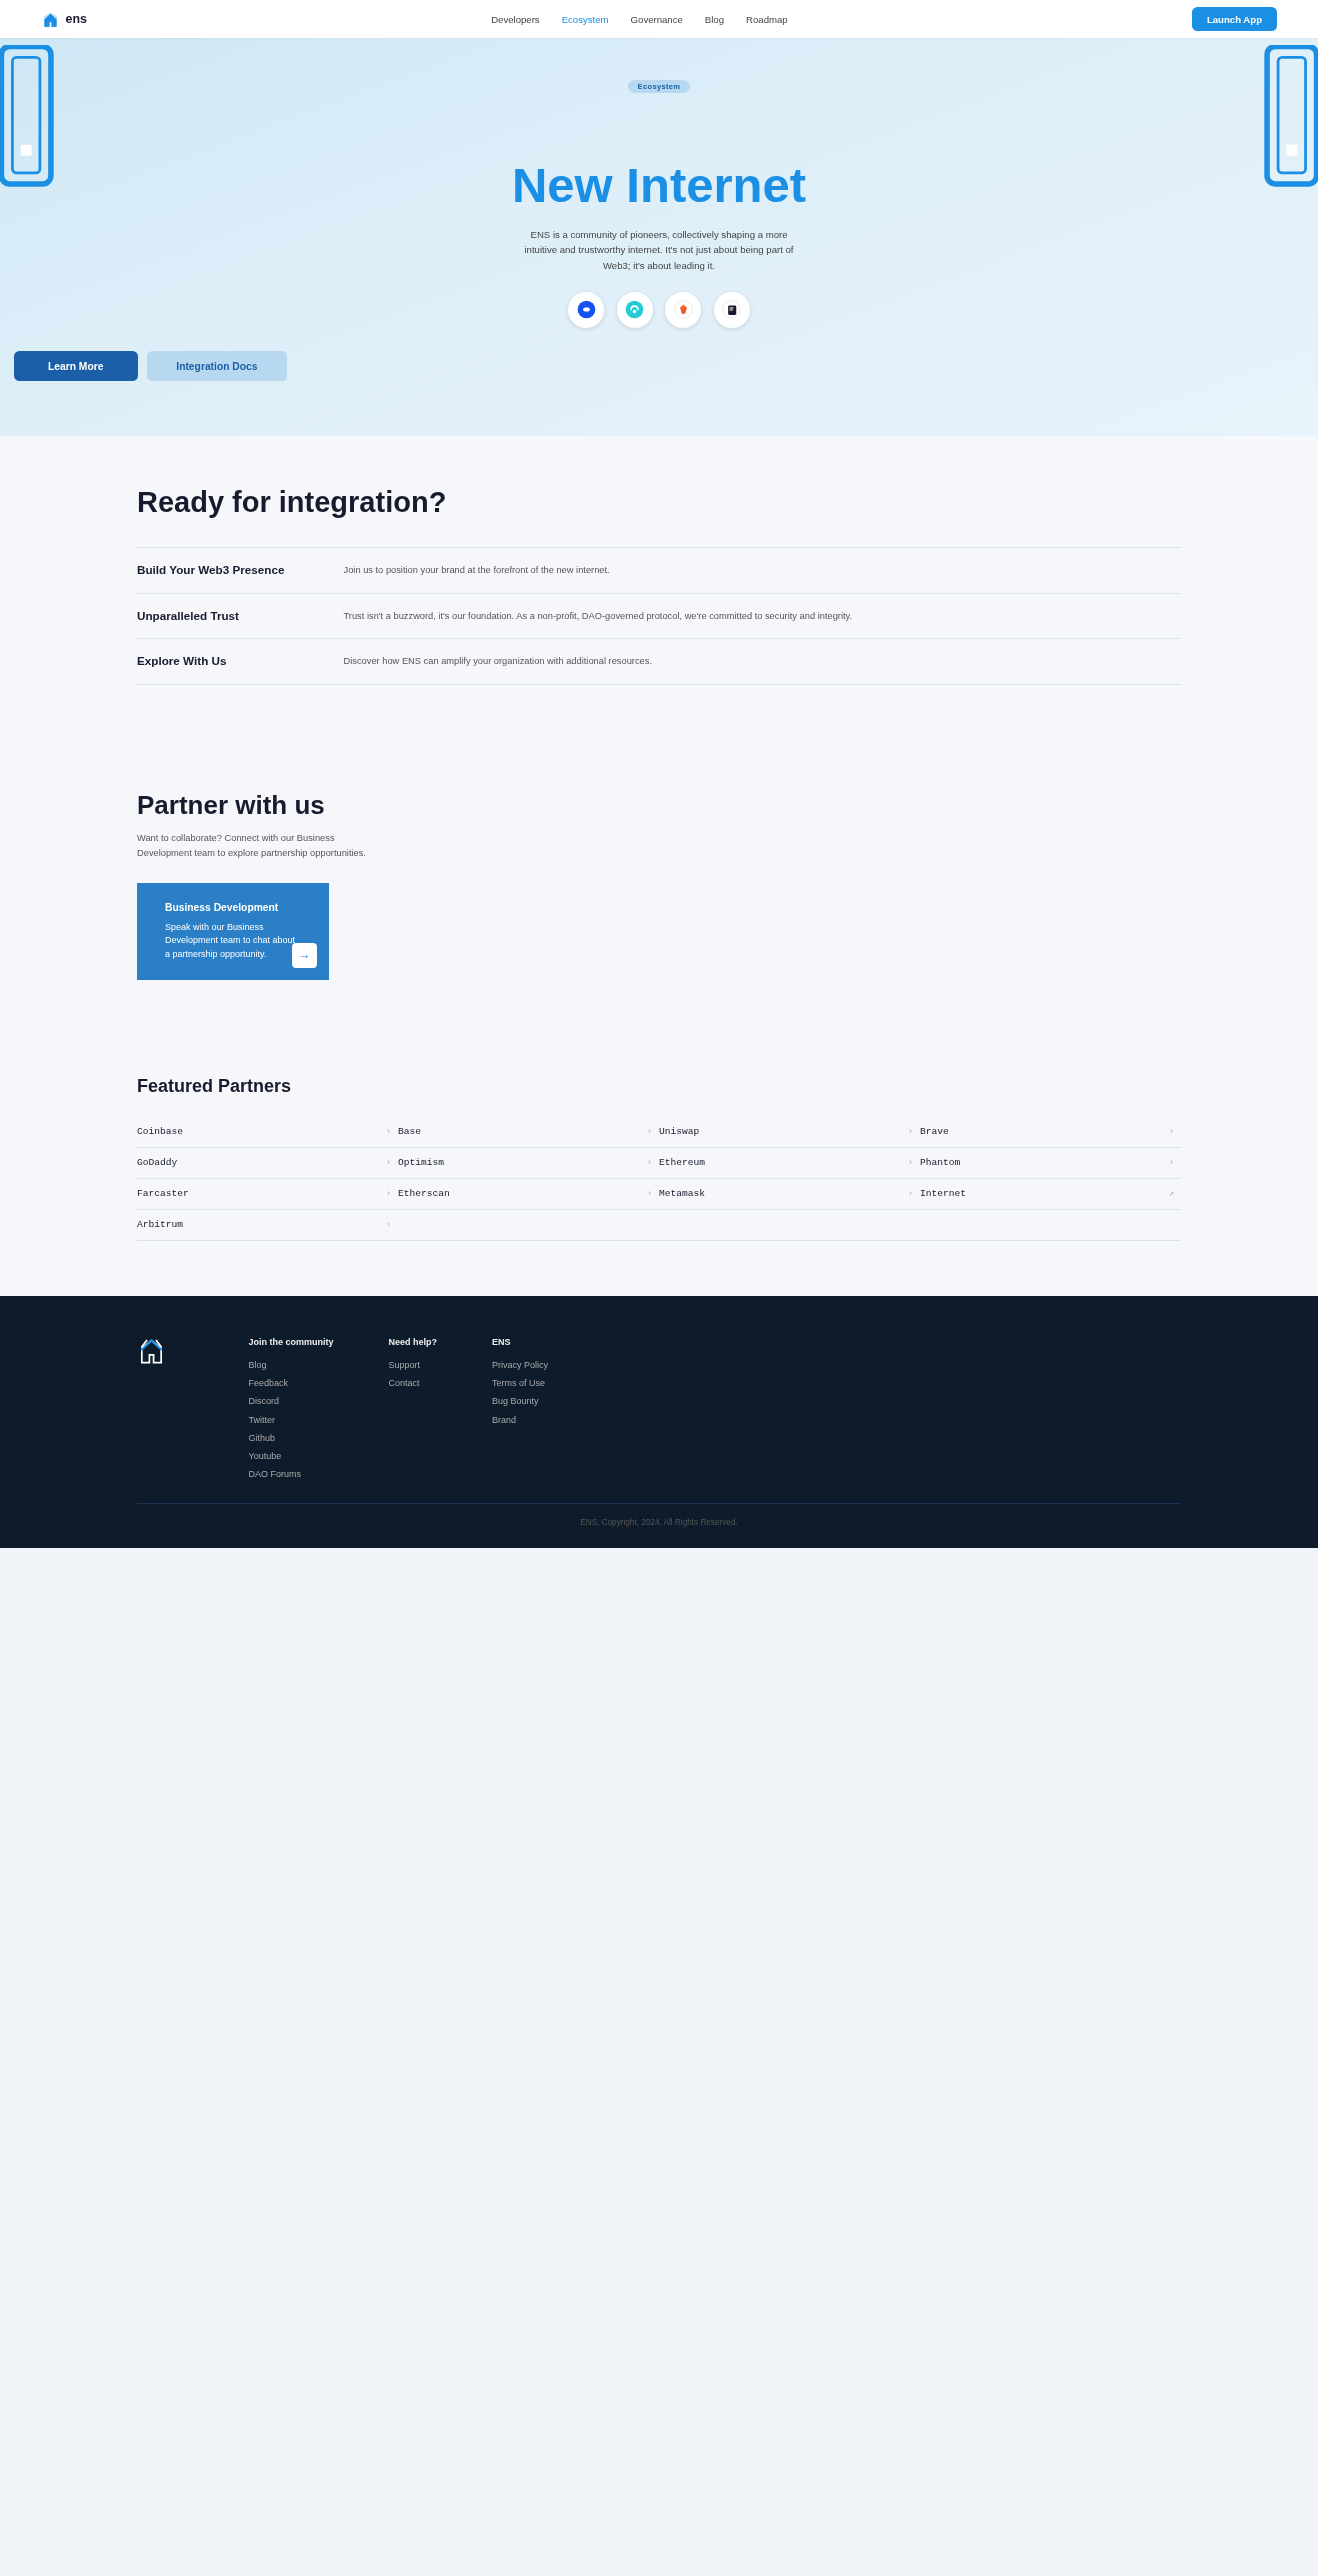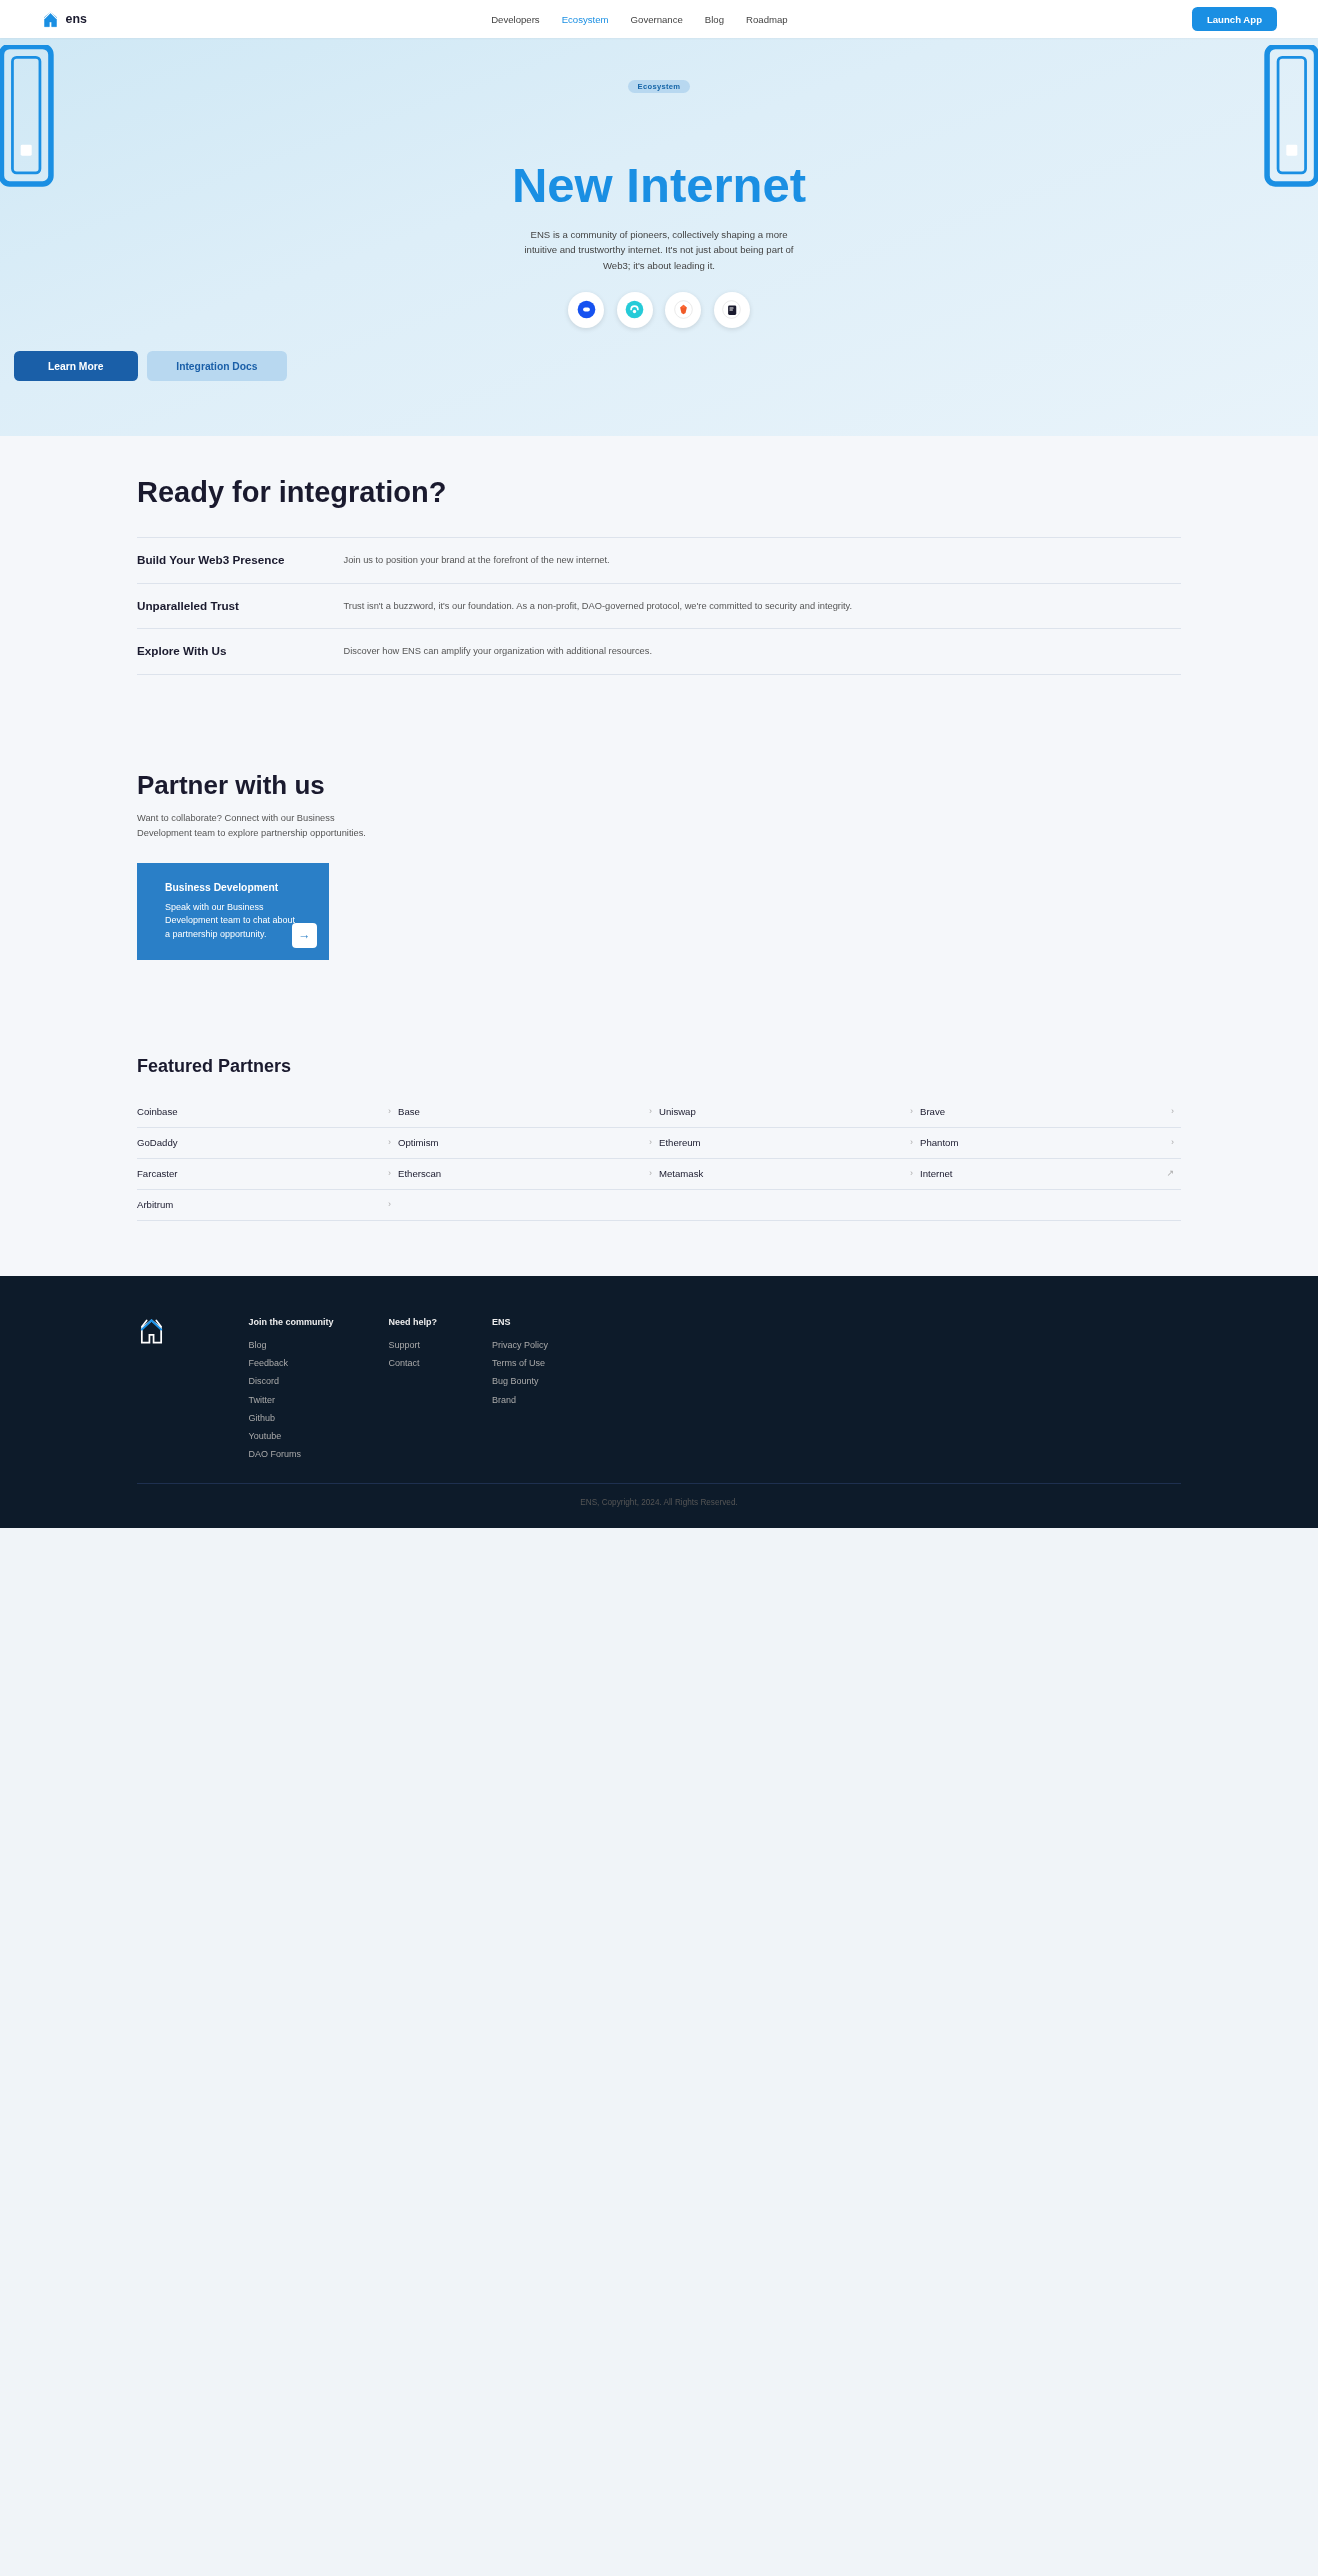--- a/index.html
+++ b/index.html
@@ -130,21 +130,21 @@
       padding: 9.6px 29px;
       font-size: 10.3px;
       font-weight: 600;
       cursor: pointer;
       min-width: 124px;
     }
 
     
     .section-integration {
       background: #f5f7fa;
-      padding: 40px 137px;
+      padding: 50px 137px;
     }
     .section-integration h2 {
       font-size: 29px;
       font-weight: 800;
       color: #1a1a2e;
       margin-bottom: 27.5px;
     }
     .integration-row {
       display: flex;
       align-items: flex-start;
@@ -223,29 +223,30 @@
       margin-bottom: 19px;
       color: #1a1a2e;
     }
     .partners-grid {
       display: grid;
       grid-template-columns: repeat(4, 1fr);
       gap: 0;
     }
     .partner-item {
       display: flex;
-      align-items: flex-start;
+      align-items: flex-end;
       justify-content: space-between;
       padding: 9.6px 0;
       border-bottom: 0.7px solid #dde3ec;
       font-size: 9.6px;
       font-weight: 500;
       color: #1a1a2e;
       cursor: pointer;
       padding-right: 6.9px;
+      font-family: Liberation Mono, monospace;
     }
     .partner-item .arrow { color: #aaa; font-size: 9px; }
 
     
     footer {
       background: #0d1b2a;
       color: #ccc;
       padding: 41px 137px 20.6px;
     }
     .footer-top {

